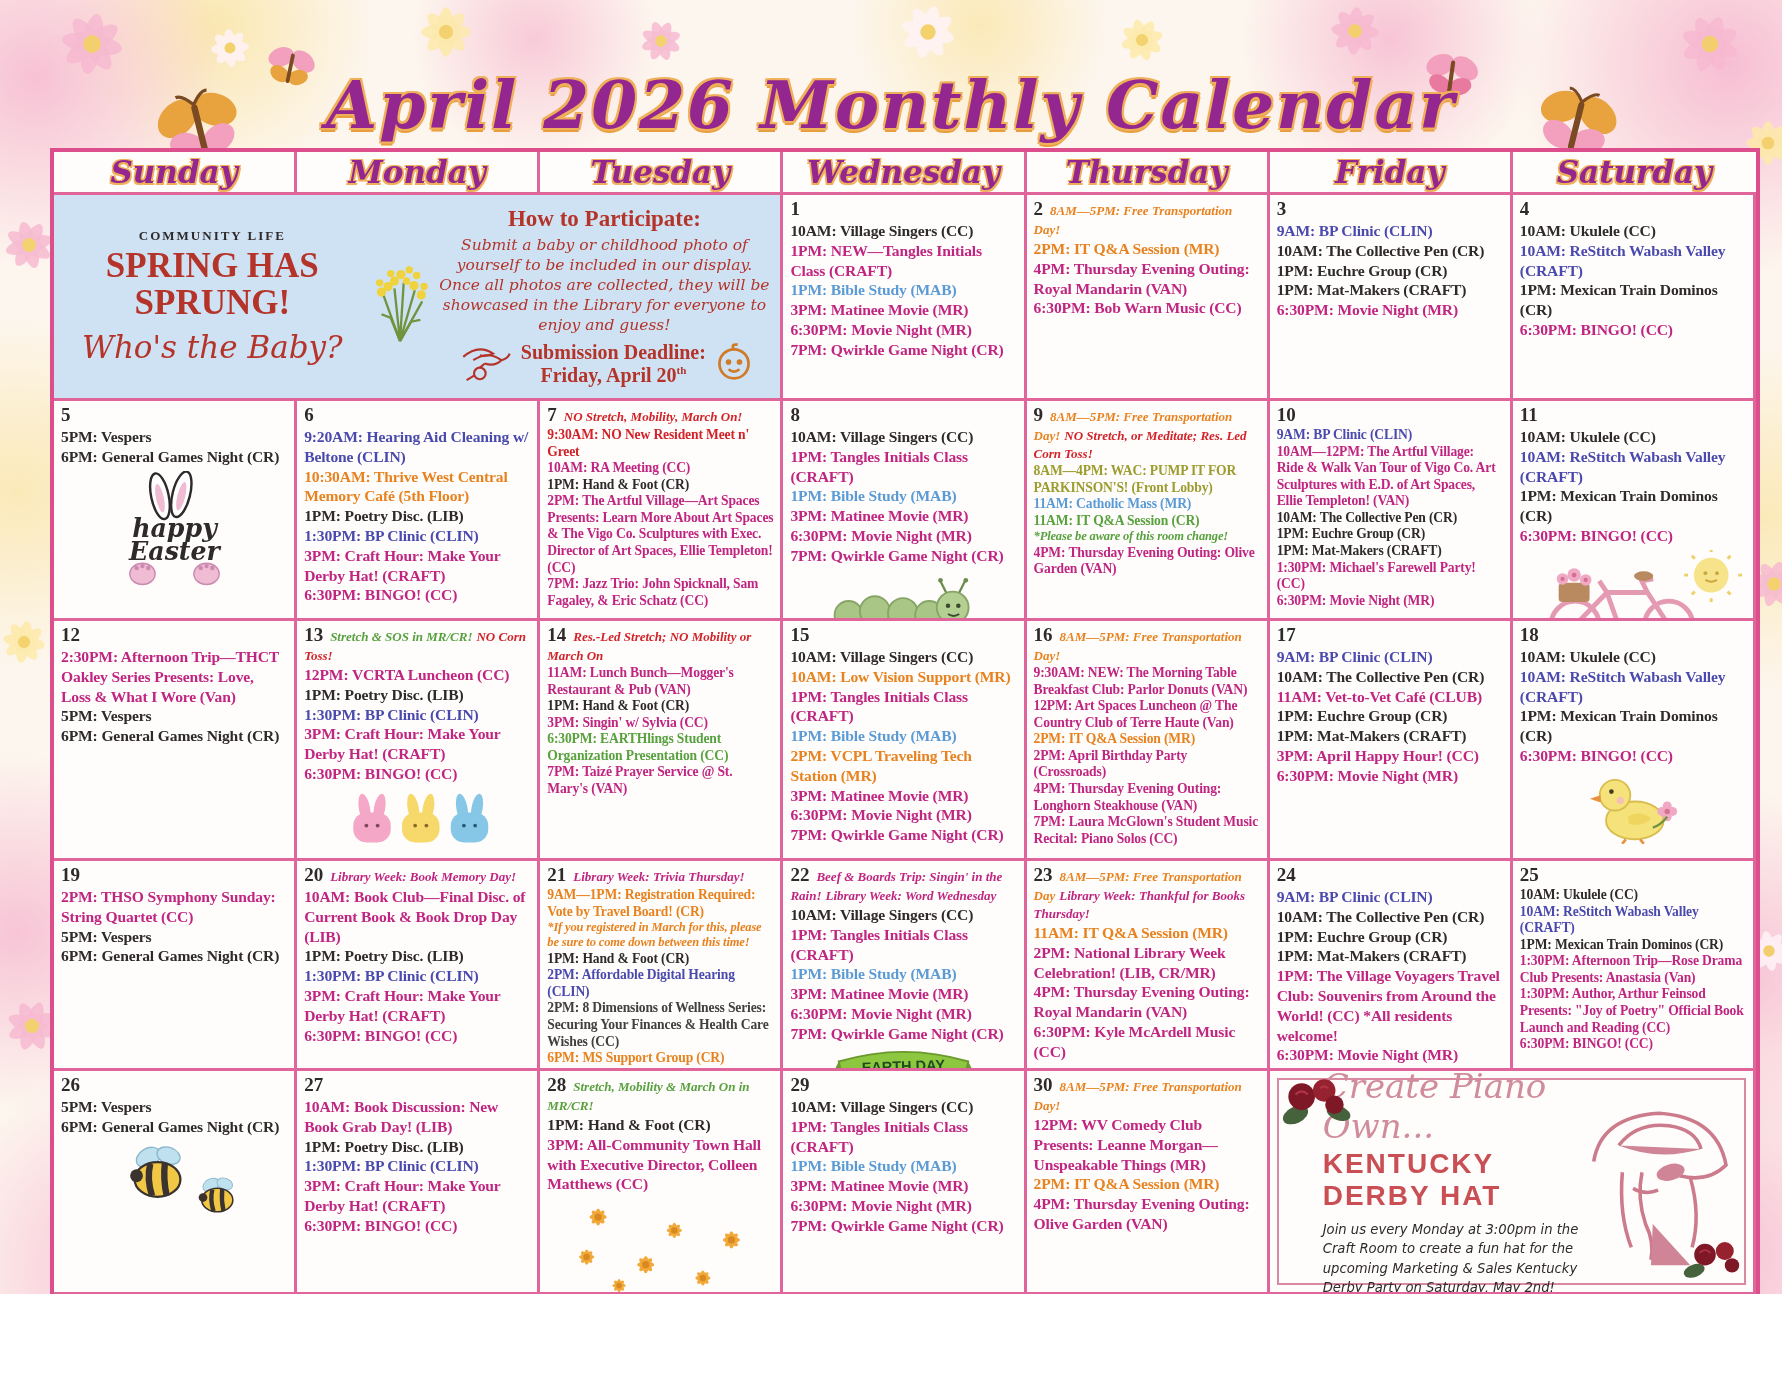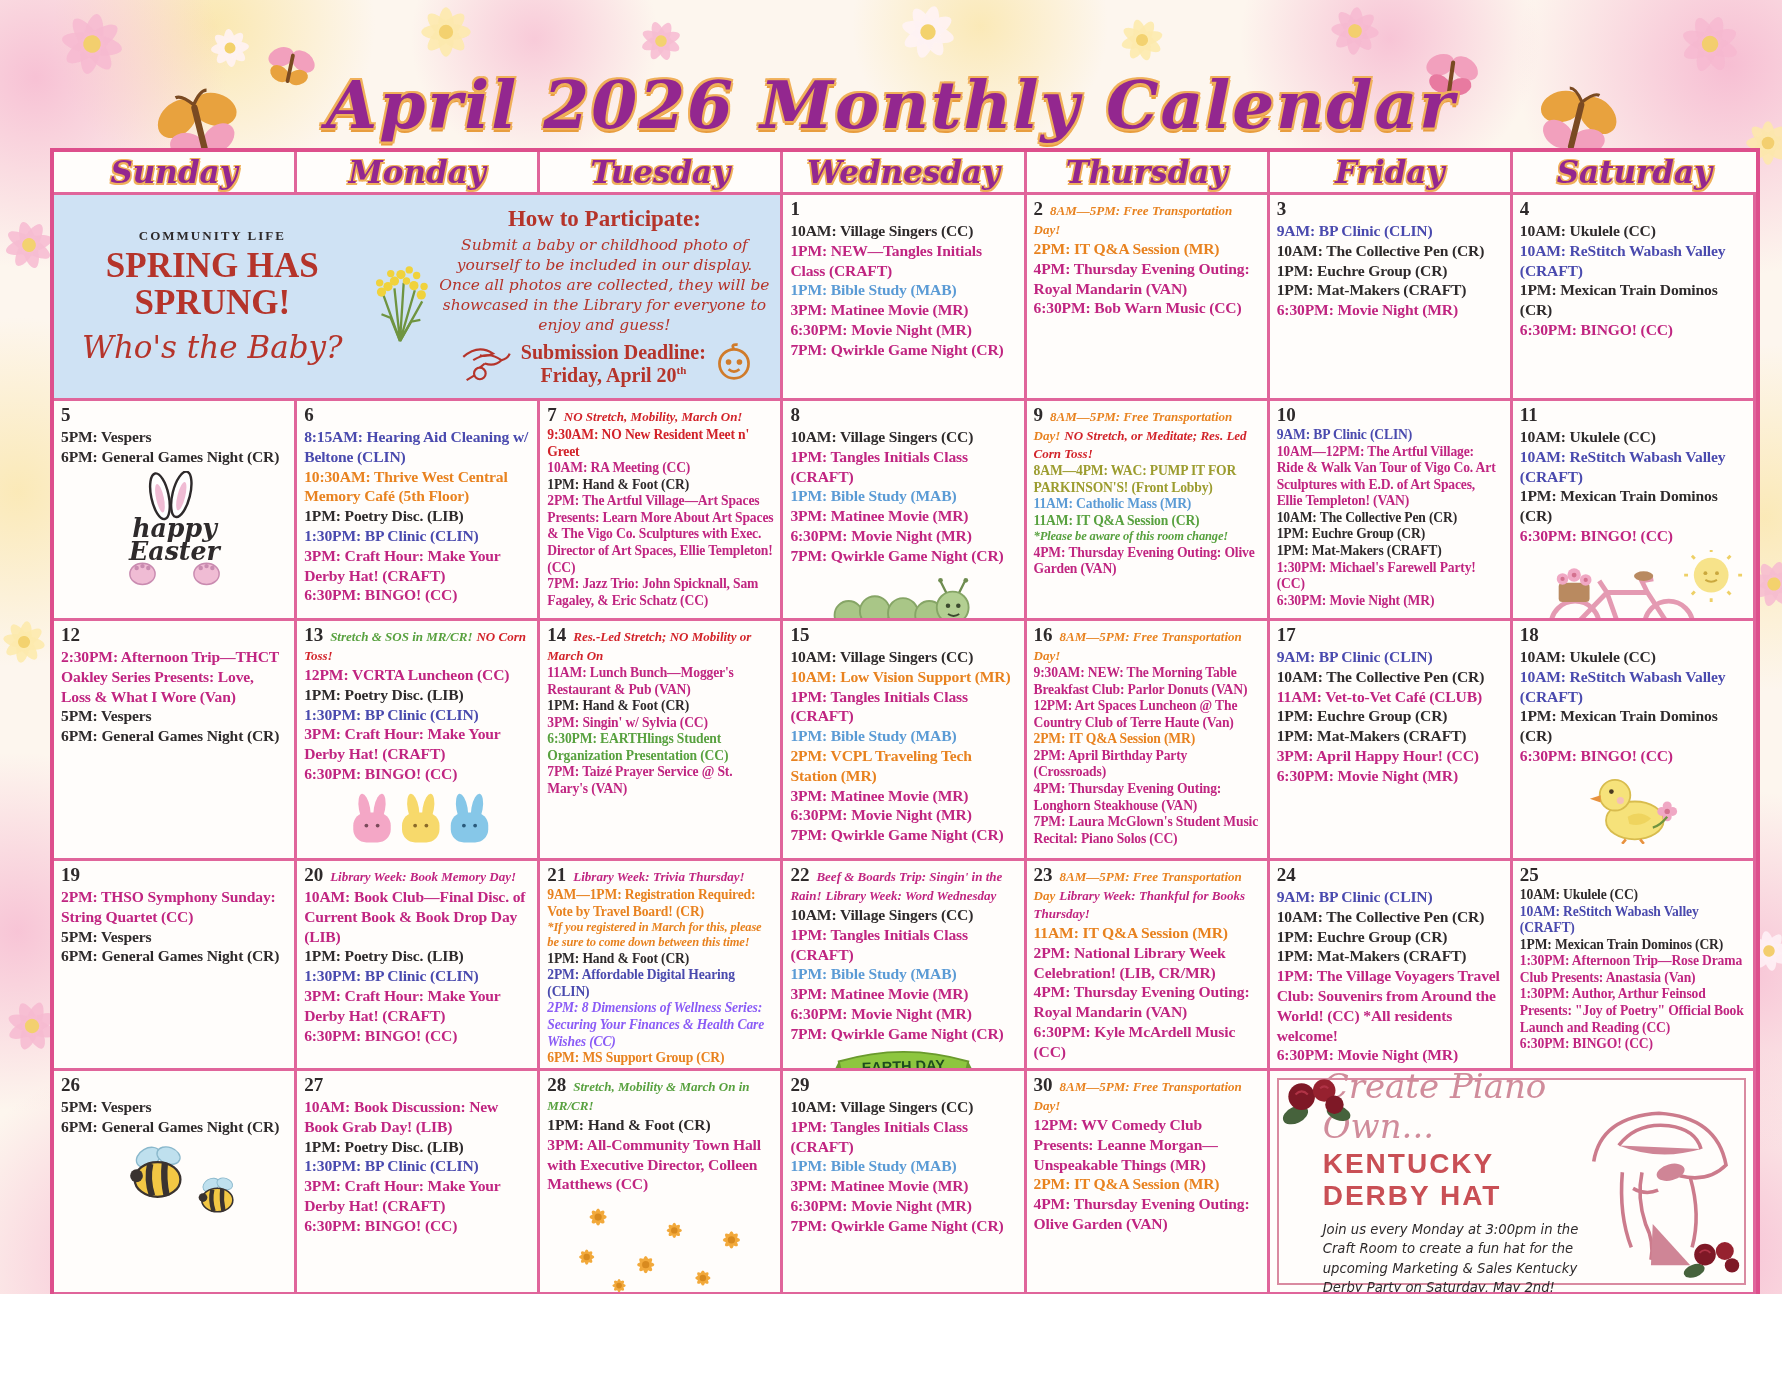--- a/index.html
+++ b/index.html
@@ -480,21 +480,21 @@
               <circle cx="58" cy="100" r="2.3" fill="#c98bb0"></circle>
               <ellipse cx="118" cy="106" rx="13" ry="11" fill="#f0bcd4" stroke="#c98bb0" stroke-width="1.5"></ellipse>
               <circle cx="112" cy="100" r="2.3" fill="#c98bb0"></circle>
               <circle cx="118" cy="98" r="2.3" fill="#c98bb0"></circle>
               <circle cx="124" cy="100" r="2.3" fill="#c98bb0"></circle>
             </svg></div>
         </div>
         <div class="cell day" style="grid-area: 2 / 2;">
           <div class="day-head"><span class="day-num">6</span></div>
           <div class="events">
-            <div class="event" style="color: rgb(74, 74, 174);">8:15AM: Hearing Aid Cleaning w/ Beltone (CLIN)</div>
+            <div class="event" style="color: rgb(74, 74, 174);">9:20AM: Hearing Aid Cleaning w/ Beltone (CLIN)</div>
             <div class="event" style="color: rgb(232, 130, 31);">10:30AM: Thrive West Central Memory Café (5th Floor)</div>
             <div class="event" style="color: rgb(46, 42, 43);">1PM: Poetry Disc. (LIB)</div>
             <div class="event" style="color: rgb(74, 74, 174);">1:30PM: BP Clinic (CLIN)</div>
             <div class="event" style="color: rgb(192, 37, 129);">3PM: Craft Hour: Make Your Derby Hat! (CRAFT)</div>
             <div class="event" style="color: rgb(192, 37, 129);">6:30PM: BINGO! (CC)</div>
           </div>
         </div>
         <div class="cell day compact" style="grid-area: 2 / 3;">
           <div class="day-head"><span class="day-num">7</span><span class="day-note" style="color: rgb(210, 35, 42);">NO Stretch, Mobility, March On!</span> </div>
           <div class="events">
@@ -718,21 +718,21 @@
             <div class="event" style="color: rgb(192, 37, 129);">6:30PM: BINGO! (CC)</div>
           </div>
         </div>
         <div class="cell day compact" style="grid-area: 4 / 3;">
           <div class="day-head"><span class="day-num">21</span><span class="day-note" style="color: rgb(192, 37, 129);">Library Week: Trivia Thursday!</span> </div>
           <div class="events">
             <div class="event" style="color: rgb(232, 130, 31);">9AM—1PM: Registration Required: Vote by Travel Board! (CR)</div>
             <div class="event fine" style="color: rgb(232, 130, 31);">*If you registered in March for this, please be sure to come down between this time!</div>
             <div class="event" style="color: rgb(46, 42, 43);">1PM: Hand &amp; Foot (CR)</div>
             <div class="event" style="color: rgb(74, 74, 174);">2PM: Affordable Digital Hearing (CLIN)</div>
-            <div class="event" style="color: #8b5cf6; font-style: italic;">2PM: 8 Dimensions of Wellness Series: Securing Your Finances &amp; Health Care Wishes (CC)</div>
+            <div class="event" style="color: #404040;">2PM: 8 Dimensions of Wellness Series: Securing Your Finances &amp; Health Care Wishes (CC)</div>
             <div class="event" style="color: rgb(232, 130, 31);">6PM: MS Support Group (CR)</div>
           </div>
         </div>
         <div class="cell day" style="grid-area: 4 / 4;">
           <div class="day-head"><span class="day-num">22</span><span class="day-note" style="color: rgb(192, 37, 129);">Beef &amp; Boards Trip: Singin' in the Rain!</span> <span class="day-note" style="color: rgb(192, 37, 129);">Library Week: Word Wednesday</span> </div>
           <div class="events">
             <div class="event" style="color: rgb(46, 42, 43);">10AM: Village Singers (CC)</div>
             <div class="event" style="color: rgb(192, 37, 129);">1PM: Tangles Initials Class (CRAFT)</div>
             <div class="event" style="color: rgb(91, 155, 213);">1PM: Bible Study (MAB)</div>
             <div class="event" style="color: rgb(192, 37, 129);">3PM: Matinee Movie (MR)</div>

